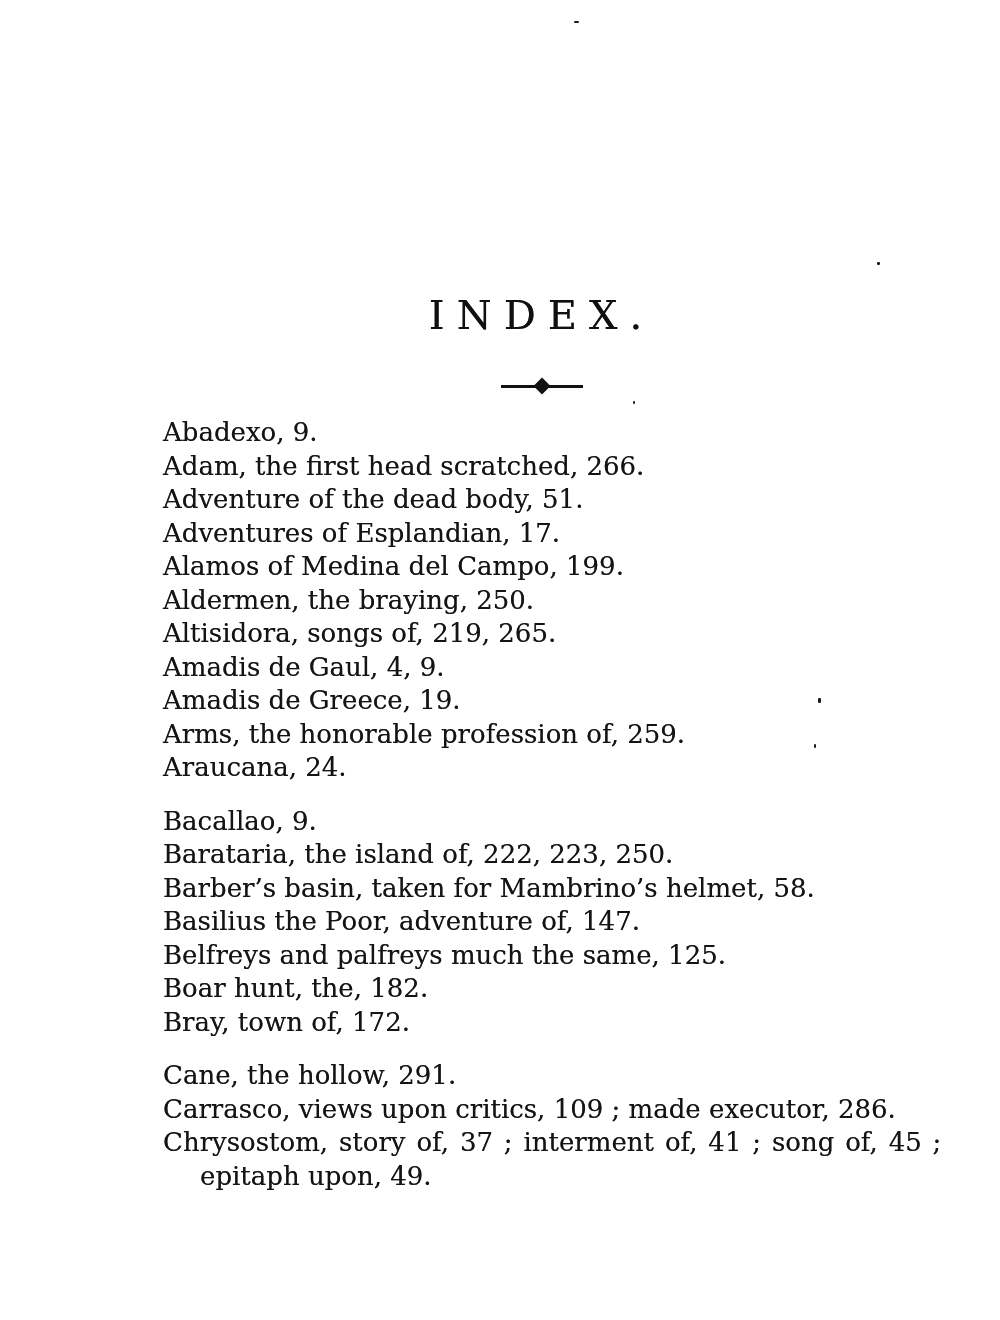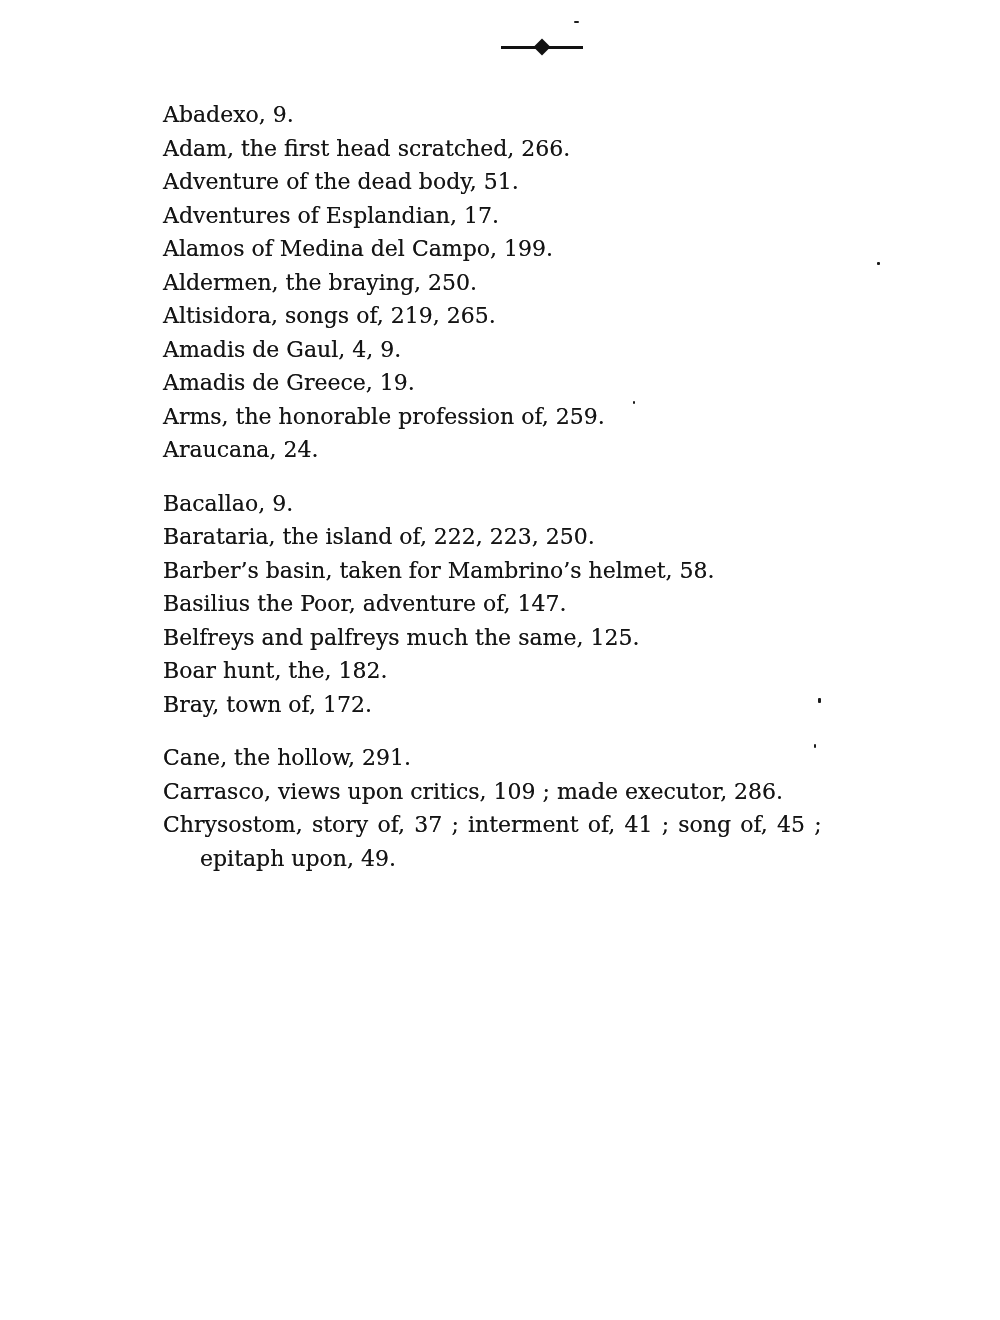--- a/index.html
+++ b/index.html
@@ -48,22 +48,22 @@
   }
   .diamond {
     width: 12px;
     height: 12px;
     background: #111111;
     transform: rotate(45deg);
     margin: 0 -1px;
     flex: 0 0 auto;
   }
   .entries {
-    margin-top: 44px;
-    font-size: 22px;
+    margin-top: 23px;
+    font-size: 26px;
     line-height: 33.5px;
     white-space: nowrap;
     text-shadow: 0 0 0.5px rgba(0,0,0,0.6);
   }
   .section + .section {
     margin-top: 20px;
   }
   .entry {
     height: 33.5px;
   }
@@ -90,20 +90,21 @@
 <div class="page">
 
   <div class="speck s1"></div>
   <div class="speck s2"></div>
   <div class="speck s3"></div>
   <div class="speck s4"></div>
   <div class="speck s5"></div>
 
   <div class="inner">
 
+    <h1 class="title">INDEX.</h1>
 
     <div class="divider">
       <span class="rule"></span>
       <span class="diamond"></span>
       <span class="rule"></span>
     </div>
 
     <div class="entries">
 
       <div class="section">

